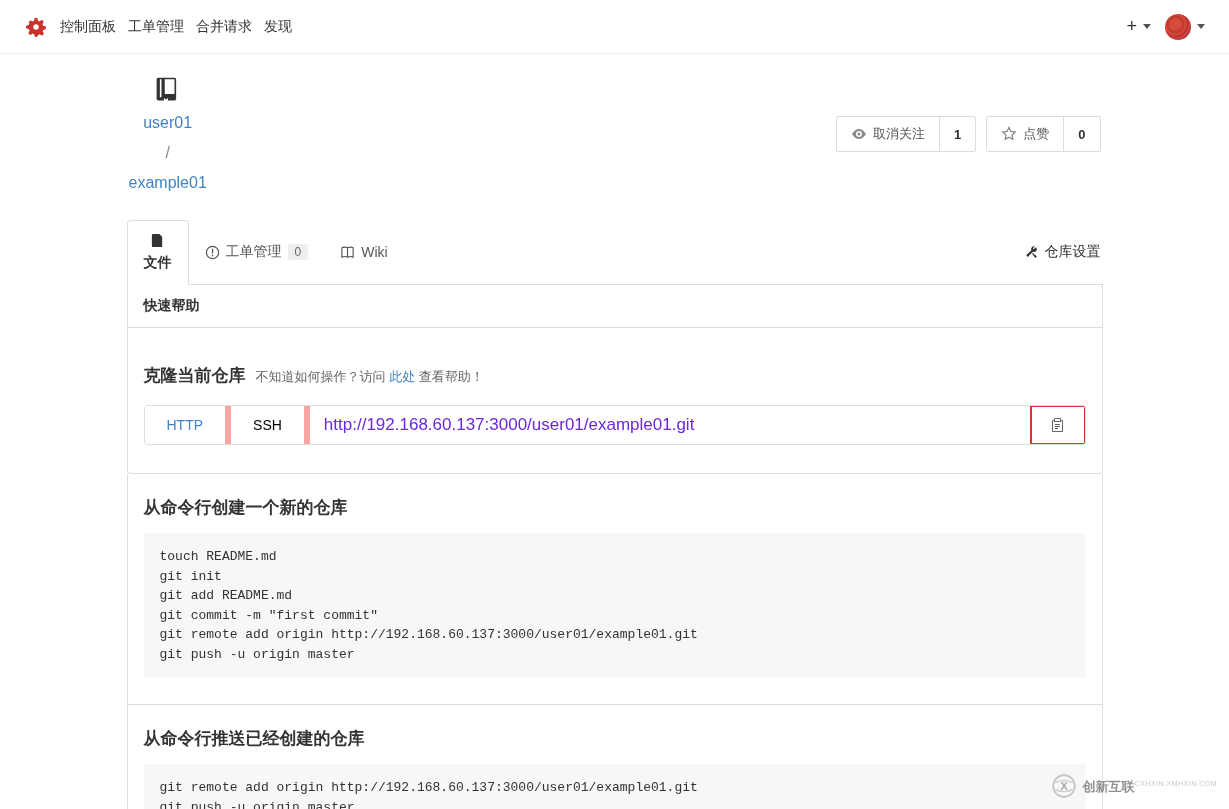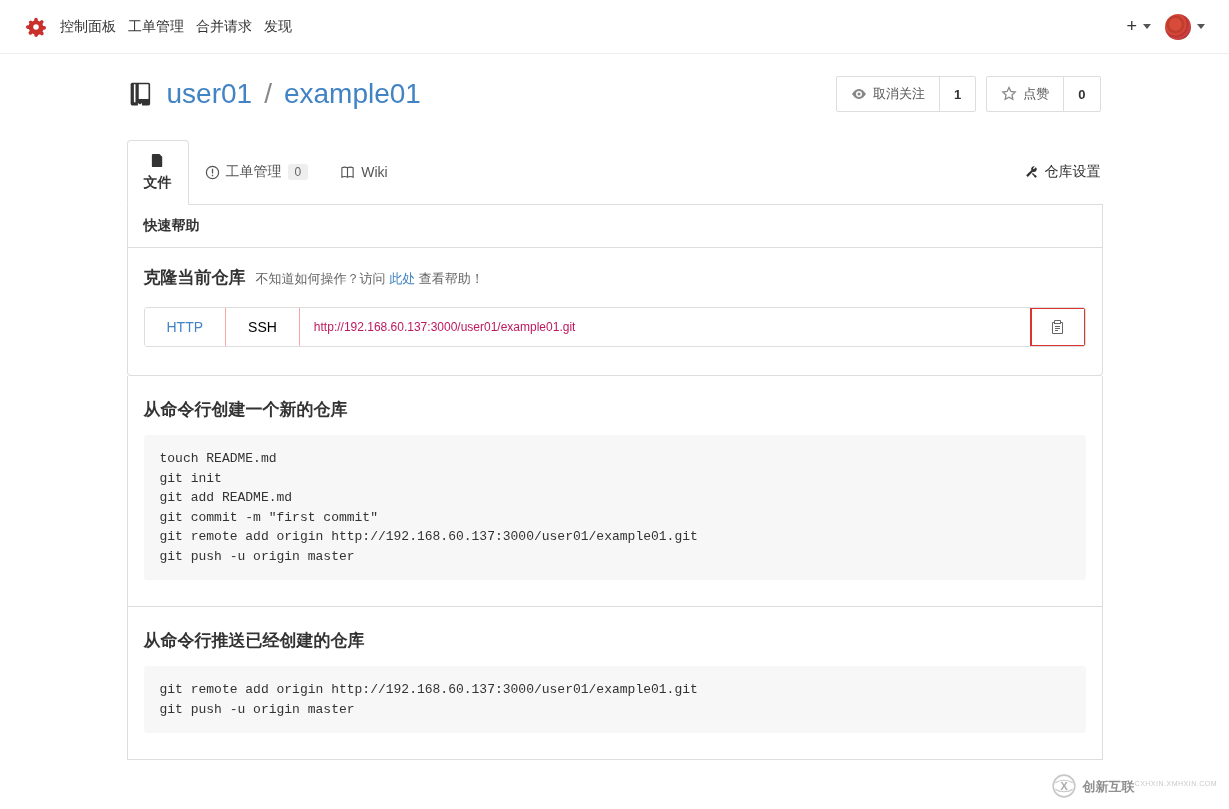--- a/index.html
+++ b/index.html
@@ -7,45 +7,45 @@
 .topbar { display: flex; align-items: center; justify-content: space-between; padding: 0 24px; height: 54px; border-bottom: 1px solid #eee; }
 .topbar-left { display: flex; align-items: center; gap: 12px; }
 .logo { width: 24px; height: 24px; display: flex; align-items: center; justify-content: center; }
 .nav-item { color: #333; font-size: 14px; cursor: pointer; font-weight: 500; }
 .topbar-right { display: flex; align-items: center; gap: 14px; }
 .plus-group { display: flex; align-items: center; gap: 6px; cursor: pointer; font-size: 18px; color: #333; }
 .caret { width: 0; height: 0; border-left: 4px solid transparent; border-right: 4px solid transparent; border-top: 5px solid #555; }
 .avatar { width: 26px; height: 26px; border-radius: 50%; background: radial-gradient(circle at 40% 40%, #d84a3a 25%, #b83a2a 35%, #d84a3a 45%, #b33 55%, #c44 65%, #a33 75%); filter: blur(0.3px); }
 .page { max-width: 976px; margin: 0 auto; padding: 22px 0 40px; }
 .repo-header { display: flex; align-items: center; justify-content: space-between; margin-bottom: 28px; padding: 0 2px; }
-.repo-title { display: flex; align-items: center; gap: 12px; font-size: 28px; }
+.repo-title { display: flex; align-items: center; gap: 12px; font-size: 16px; flex-direction: column; }
 .repo-title a { color: #4183c4; text-decoration: none; }
 .sep { color: #888; }
 .repo-actions { display: flex; gap: 10px; }
 .action-btn { display: flex; align-items: center; border: 1px solid #ddd; border-radius: 2px; overflow: hidden; height: 36px; }
 .action-btn-main { display: flex; align-items: center; gap: 6px; padding: 0 14px; font-size: 13px; color: #555; cursor: pointer; height: 100%; }
 .action-btn-count { border-left: 1px solid #ddd; padding: 0 14px; font-size: 13px; color: #333; font-weight: bold; height: 100%; display: flex; align-items: center; }
 .tabs { display: flex; align-items: center; border-bottom: 1px solid #ddd; }
 .tab { display: flex; align-items: center; gap: 6px; padding: 12px 16px; font-size: 14px; color: #555; cursor: pointer; }
 .tab.active { border: 1px solid #ddd; border-bottom: 1px solid #fff; border-radius: 4px 4px 0 0; margin-bottom: -1px; font-weight: bold; color: #333; flex-direction: column; }
 .tab-badge { background: #eee; color: #666; border-radius: 3px; padding: 1px 7px; font-size: 12px; }
 .tabs-spacer { flex: 1; }
 .tab-right { display: flex; align-items: center; gap: 6px; padding: 12px 2px; color: #333; cursor: pointer; }
 .panel { border: 1px solid #ddd; border-top: none; border-radius: 0 0 4px 4px; }
 .panel-head { padding: 12px 16px; border-bottom: 1px solid #ddd; font-weight: bold; }
 .panel-body { padding: 18px 16px 28px; }
 .clone-title-row { display: flex; align-items: baseline; gap: 10px; flex-wrap: wrap; }
-.clone-title { font-weight: bold; font-size: 17px; }
+.clone-title { font-weight: bold; font-size: 17px; margin-top: 18px; }
 .clone-hint { font-size: 13px; color: #666; }
 .clone-hint a { color: #4183c4; text-decoration: none; }
 .clone-row { display: flex; margin-top: 18px; border: 1px solid #ddd; border-radius: 3px; overflow: hidden; height: 40px; }
-.proto-btn { padding: 0 22px; display: flex; align-items: center; border-right: 1px solid #fca5a5; cursor: pointer; background: #fff; }
+.proto-btn { padding: 0 22px; display: flex; align-items: center; border-right: 6px solid #fca5a5; cursor: pointer; background: #fff; }
 .proto-btn.active { color: #4183c4; }
 .proto-btn:not(.active) { color: #000000; }
-.clone-url { flex: 1; border: none; padding: 0 14px; font-size: 12px; color: #be185d; outline: none; }
+.clone-url { flex: 1; border: none; padding: 0 14px; font-size: 17px; color: #6d28d9; outline: none; }
 .copy-btn { width: 56px; display: flex; align-items: center; justify-content: center; border: 2px solid #d9362d; cursor: pointer; background: #fff; margin: -1px; }
 .section { border: 1px solid #ddd; border-top: none; padding: 22px 16px 26px; }
 .section h3 { font-size: 17px; margin-bottom: 14px; }
 .code-block { background: #f7f7f7; border-radius: 3px; padding: 14px 16px; font-family: "Courier New", monospace; font-size: 13px; line-height: 1.5; color: #333; white-space: pre; overflow-x: auto; }
 .watermark { position: fixed; bottom: 10px; right: 12px; display: flex; align-items: center; gap: 6px; opacity: 0.55; }
 .wm-logo { display: flex; align-items: center; gap: 2px; }
 .wm-text { display: flex; line-height: 1; }
 .wm-cn { font-size: 13px; font-weight: bold; color: #333; }
 .wm-en { font-size: 7px; color: #999; letter-spacing: 0.5px; }
 svg { display: block; }

